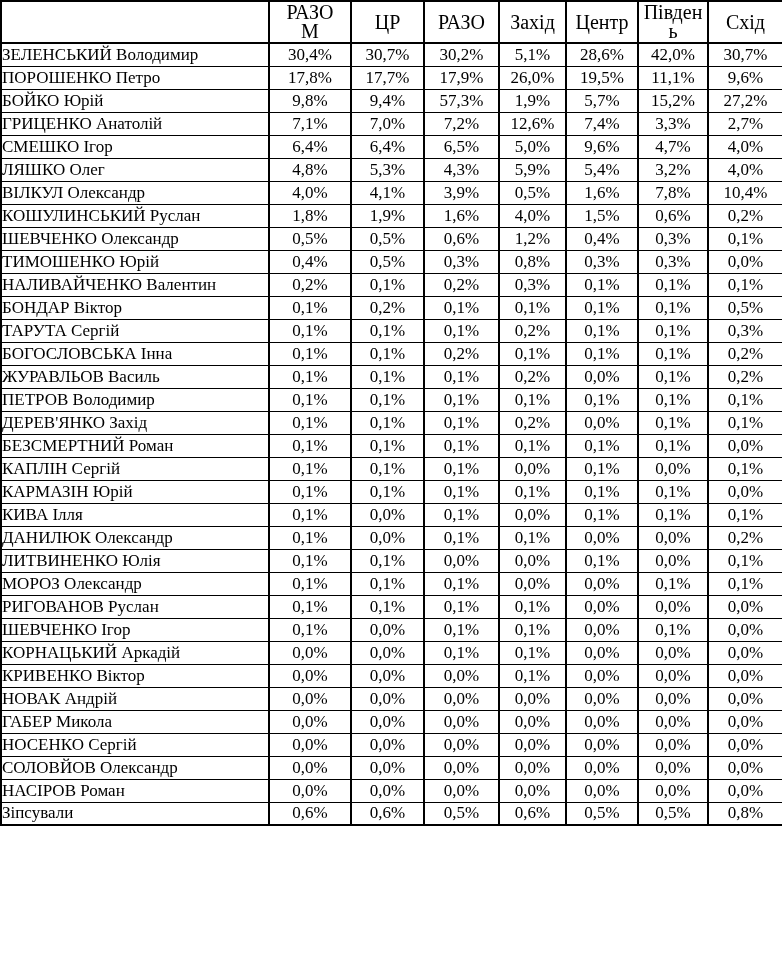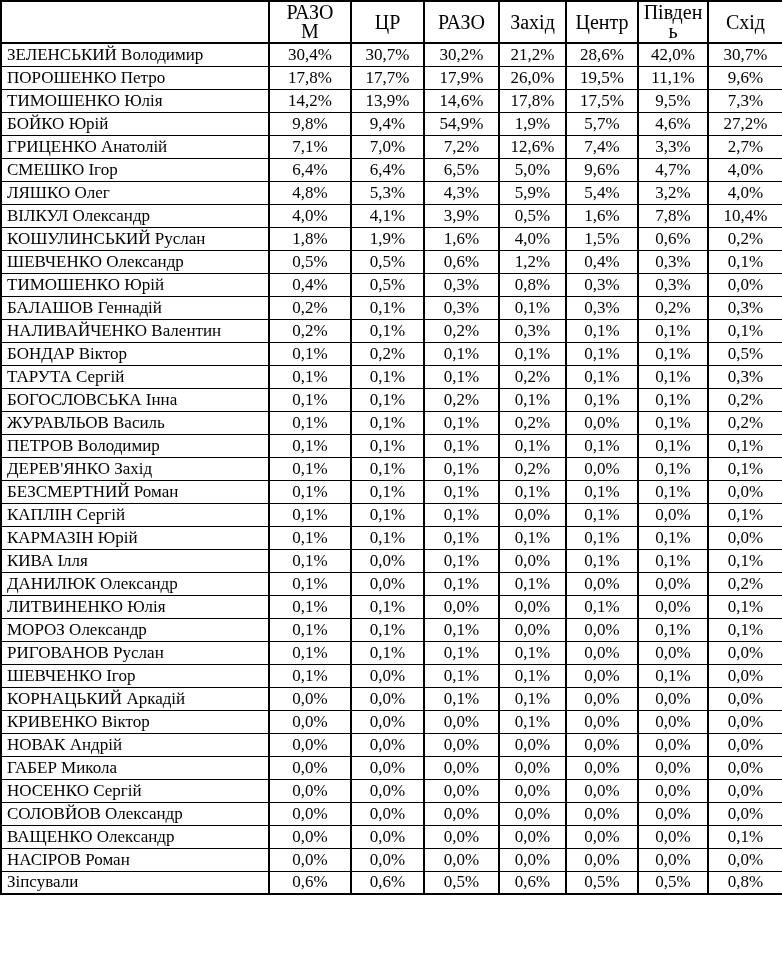--- a/index.html
+++ b/index.html
@@ -39,21 +39,20 @@
   thead th .hline {
     display: block;
     line-height: 19px;
   }
   tbody tr {
     height: 23px;
   }
   td.name-cell {
     font-size: 17px;
     text-align: left;
-    padding-left: 5px;
     white-space: nowrap;
     vertical-align: middle;
   }
   td.value-cell {
     font-size: 17px;
     text-align: center;
     vertical-align: middle;
     white-space: nowrap;
   }
 </style>
@@ -100,53 +99,43 @@
         </th>
       </tr>
   </thead>
   <tbody id="table-body">
 
   <tr>
         <td class="name-cell">ЗЕЛЕНСЬКИЙ Володимир</td>
         <td class="value-cell">30,4%</td>
         <td class="value-cell">30,7%</td>
         <td class="value-cell">30,2%</td>
-        <td class="value-cell">21,2%</td>
+        <td class="value-cell">5,1%</td>
         <td class="value-cell">28,6%</td>
         <td class="value-cell">42,0%</td>
         <td class="value-cell">30,7%</td>
       </tr>
       <tr>
         <td class="name-cell">ПОРОШЕНКО Петро</td>
         <td class="value-cell">17,8%</td>
         <td class="value-cell">17,7%</td>
         <td class="value-cell">17,9%</td>
         <td class="value-cell">26,0%</td>
         <td class="value-cell">19,5%</td>
         <td class="value-cell">11,1%</td>
         <td class="value-cell">9,6%</td>
       </tr>
       <tr>
-        <td class="name-cell">ТИМОШЕНКО Юлія</td>
-        <td class="value-cell">14,2%</td>
-        <td class="value-cell">13,9%</td>
-        <td class="value-cell">14,6%</td>
-        <td class="value-cell">17,8%</td>
-        <td class="value-cell">17,5%</td>
-        <td class="value-cell">9,5%</td>
-        <td class="value-cell">7,3%</td>
-      </tr>
-      <tr>
         <td class="name-cell">БОЙКО Юрій</td>
         <td class="value-cell">9,8%</td>
         <td class="value-cell">9,4%</td>
-        <td class="value-cell">54,9%</td>
+        <td class="value-cell">57,3%</td>
         <td class="value-cell">1,9%</td>
         <td class="value-cell">5,7%</td>
-        <td class="value-cell">4,6%</td>
+        <td class="value-cell">15,2%</td>
         <td class="value-cell">27,2%</td>
       </tr>
       <tr>
         <td class="name-cell">ГРИЦЕНКО Анатолій</td>
         <td class="value-cell">7,1%</td>
         <td class="value-cell">7,0%</td>
         <td class="value-cell">7,2%</td>
         <td class="value-cell">12,6%</td>
         <td class="value-cell">7,4%</td>
         <td class="value-cell">3,3%</td>
@@ -206,30 +195,20 @@
         <td class="name-cell">ТИМОШЕНКО Юрій</td>
         <td class="value-cell">0,4%</td>
         <td class="value-cell">0,5%</td>
         <td class="value-cell">0,3%</td>
         <td class="value-cell">0,8%</td>
         <td class="value-cell">0,3%</td>
         <td class="value-cell">0,3%</td>
         <td class="value-cell">0,0%</td>
       </tr>
       <tr>
-        <td class="name-cell">БАЛАШОВ Геннадій</td>
-        <td class="value-cell">0,2%</td>
-        <td class="value-cell">0,1%</td>
-        <td class="value-cell">0,3%</td>
-        <td class="value-cell">0,1%</td>
-        <td class="value-cell">0,3%</td>
-        <td class="value-cell">0,2%</td>
-        <td class="value-cell">0,3%</td>
-      </tr>
-      <tr>
         <td class="name-cell">НАЛИВАЙЧЕНКО Валентин</td>
         <td class="value-cell">0,2%</td>
         <td class="value-cell">0,1%</td>
         <td class="value-cell">0,2%</td>
         <td class="value-cell">0,3%</td>
         <td class="value-cell">0,1%</td>
         <td class="value-cell">0,1%</td>
         <td class="value-cell">0,1%</td>
       </tr>
       <tr>
@@ -434,30 +413,20 @@
       </tr>
       <tr>
         <td class="name-cell">СОЛОВЙОВ Олександр</td>
         <td class="value-cell">0,0%</td>
         <td class="value-cell">0,0%</td>
         <td class="value-cell">0,0%</td>
         <td class="value-cell">0,0%</td>
         <td class="value-cell">0,0%</td>
         <td class="value-cell">0,0%</td>
         <td class="value-cell">0,0%</td>
-      </tr>
-      <tr>
-        <td class="name-cell">ВАЩЕНКО Олександр</td>
-        <td class="value-cell">0,0%</td>
-        <td class="value-cell">0,0%</td>
-        <td class="value-cell">0,0%</td>
-        <td class="value-cell">0,0%</td>
-        <td class="value-cell">0,0%</td>
-        <td class="value-cell">0,0%</td>
-        <td class="value-cell">0,1%</td>
       </tr>
       <tr>
         <td class="name-cell">НАСІРОВ Роман</td>
         <td class="value-cell">0,0%</td>
         <td class="value-cell">0,0%</td>
         <td class="value-cell">0,0%</td>
         <td class="value-cell">0,0%</td>
         <td class="value-cell">0,0%</td>
         <td class="value-cell">0,0%</td>
         <td class="value-cell">0,0%</td>

